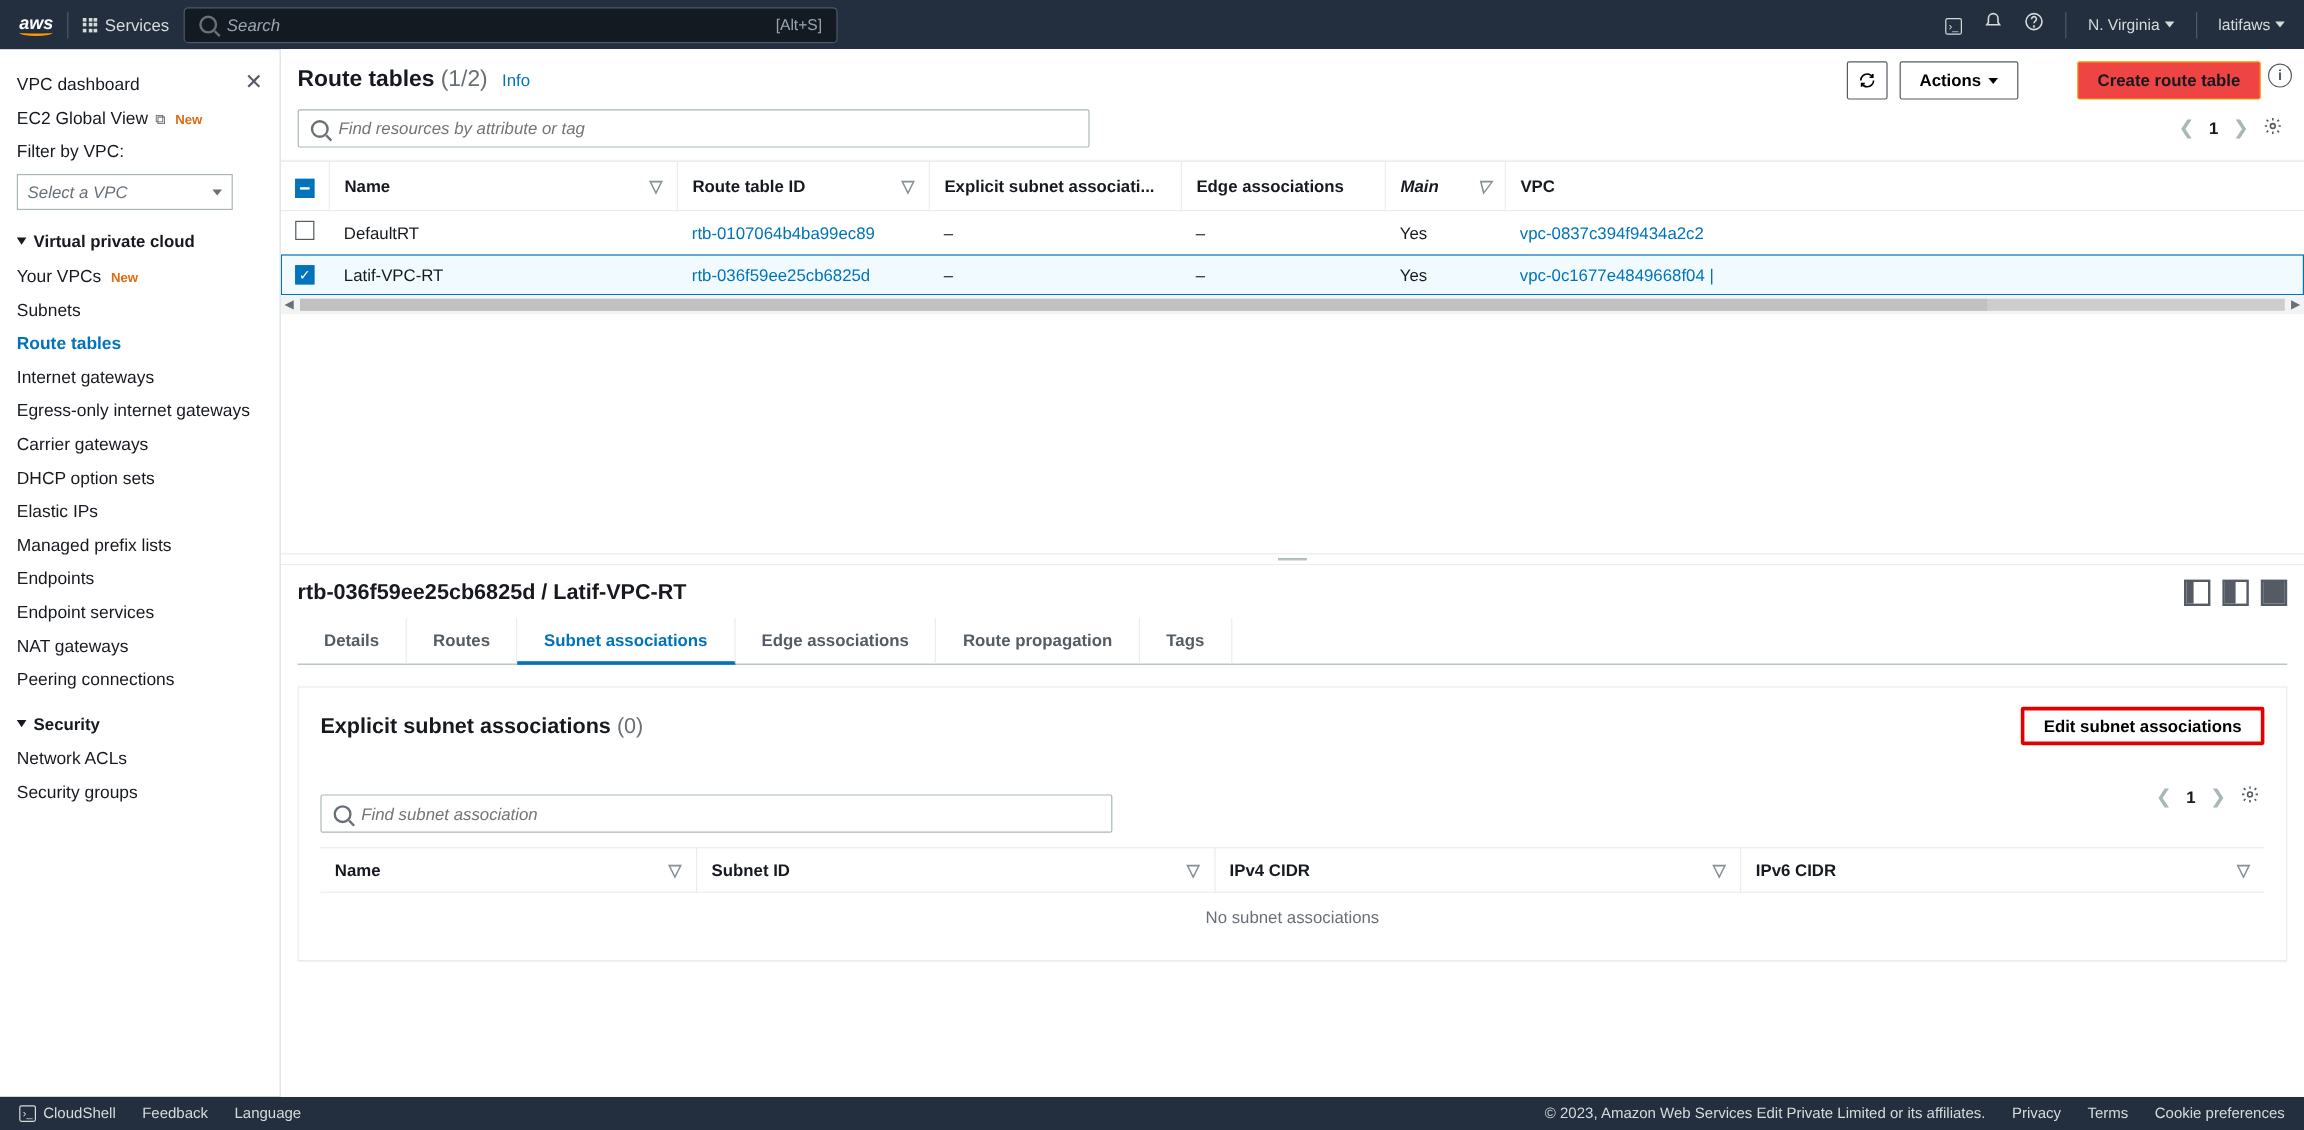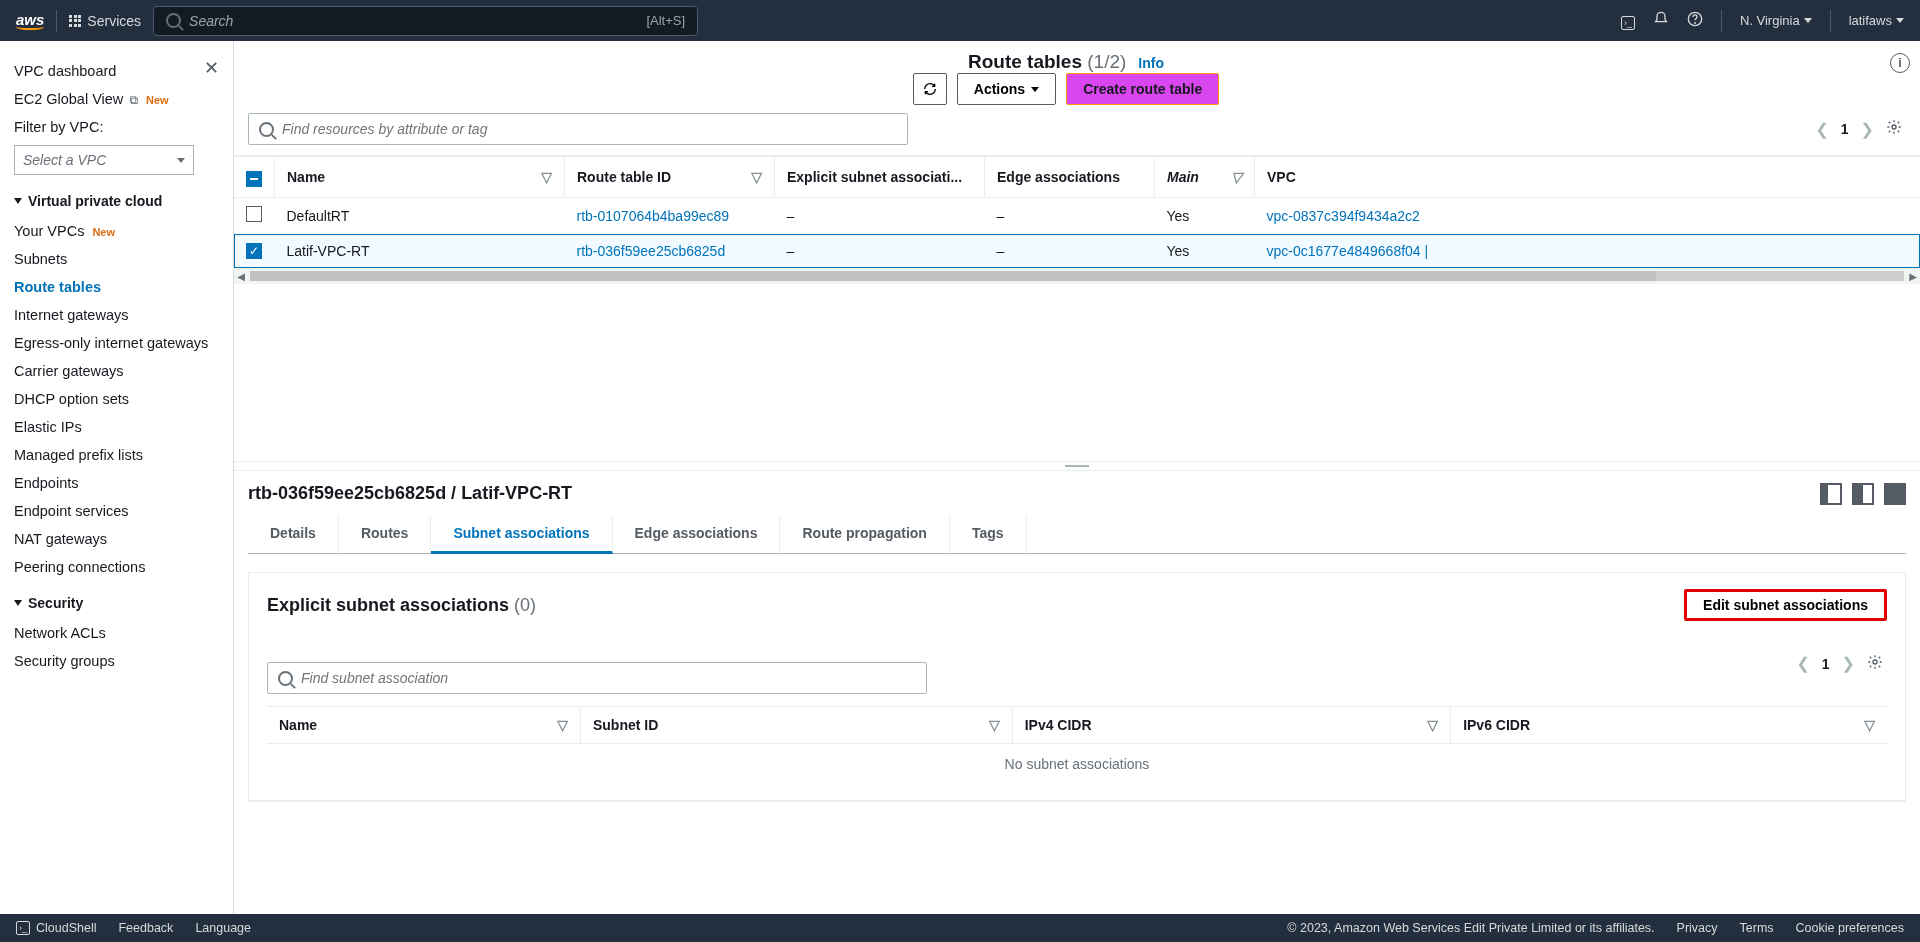--- a/index.html
+++ b/index.html
@@ -40,29 +40,29 @@
 .sidebar-section-header { display:flex; align-items:center; gap:6px; font-weight:bold; cursor:pointer; padding:4px 0 8px 0;}
 .tri { width:0; height:0; border-left:4px solid transparent; border-right:4px solid transparent; border-top:6px solid #16191f;}
 .sidebar-items { padding-left: 0px;}
 
 
 .main { flex:1; display:flex; flex-direction:column; background:#f2f3f3; overflow:hidden; position:relative; }
 .info-icon-right { position:absolute; top:12px; right:10px; width:20px; height:20px; border:1.5px solid #545b64; border-radius:50%; display:flex; align-items:center; justify-content:center; font-size:12px; font-weight:bold; color:#545b64; cursor:pointer; }
 
 
 .panel { background:#fff; border-bottom:1px solid #eaeded; }
-.header-row { display:flex; align-items:center; justify-content:space-between; padding: 10px 36px 4px 14px; background:#fff;flex-direction:column;}
+.header-row { display:flex; align-items:center; justify-content:space-between; padding: 10px 36px 4px 14px; background:#fff;}
 .title-group { display:flex; align-items:baseline; gap:12px; }
 .title-main { font-size:19px; font-weight:bold;}
 .title-count { font-weight:normal; color:#687078;}
-.info-link { color:#0073bb; font-size:14px; cursor:pointer; font-weight:bold;}
+.info-link { color:#0073bb; font-size:14px; cursor:pointer; font-weight:normal;}
 .header-actions { display:flex; align-items:center; gap:10px;}
 .btn { height:32px; border:1px solid #545b64; background:#fff; border-radius:2px; display:inline-flex; align-items:center; padding:0 16px; font-weight:bold; cursor:pointer; font-size:14px; gap:6px;}
 .btn-icon { width:34px; padding:0; justify-content:center;}
-.btn-primary { background:#d946ef; border-color:#ff9900; color:#16191f;}
+.btn-primary { background:#ef4444; border-color:#ff9900; color:#16191f;margin-left:39px;}
 
 .filter-row { padding: 4px 14px 10px 14px; display:flex; align-items:center; justify-content:space-between; background:#fff;}
 .filter-input { flex:0 0 660px; height:32px; border:1px solid #aab7b8; border-radius:2px; display:flex; align-items:center; padding:0 10px; gap:8px;}
 .filter-input input { border:none; outline:none; flex:1; font-style:italic; font-size:14px; }
 .pagination { display:flex; align-items:center; gap:12px;}
 .page-arrow { color:#aab7b8; cursor:pointer; font-size:16px;}
 .page-num { font-weight:bold; }
 .gear { width:20px; height:20px; cursor:pointer; color:#545b64;}
 
 

